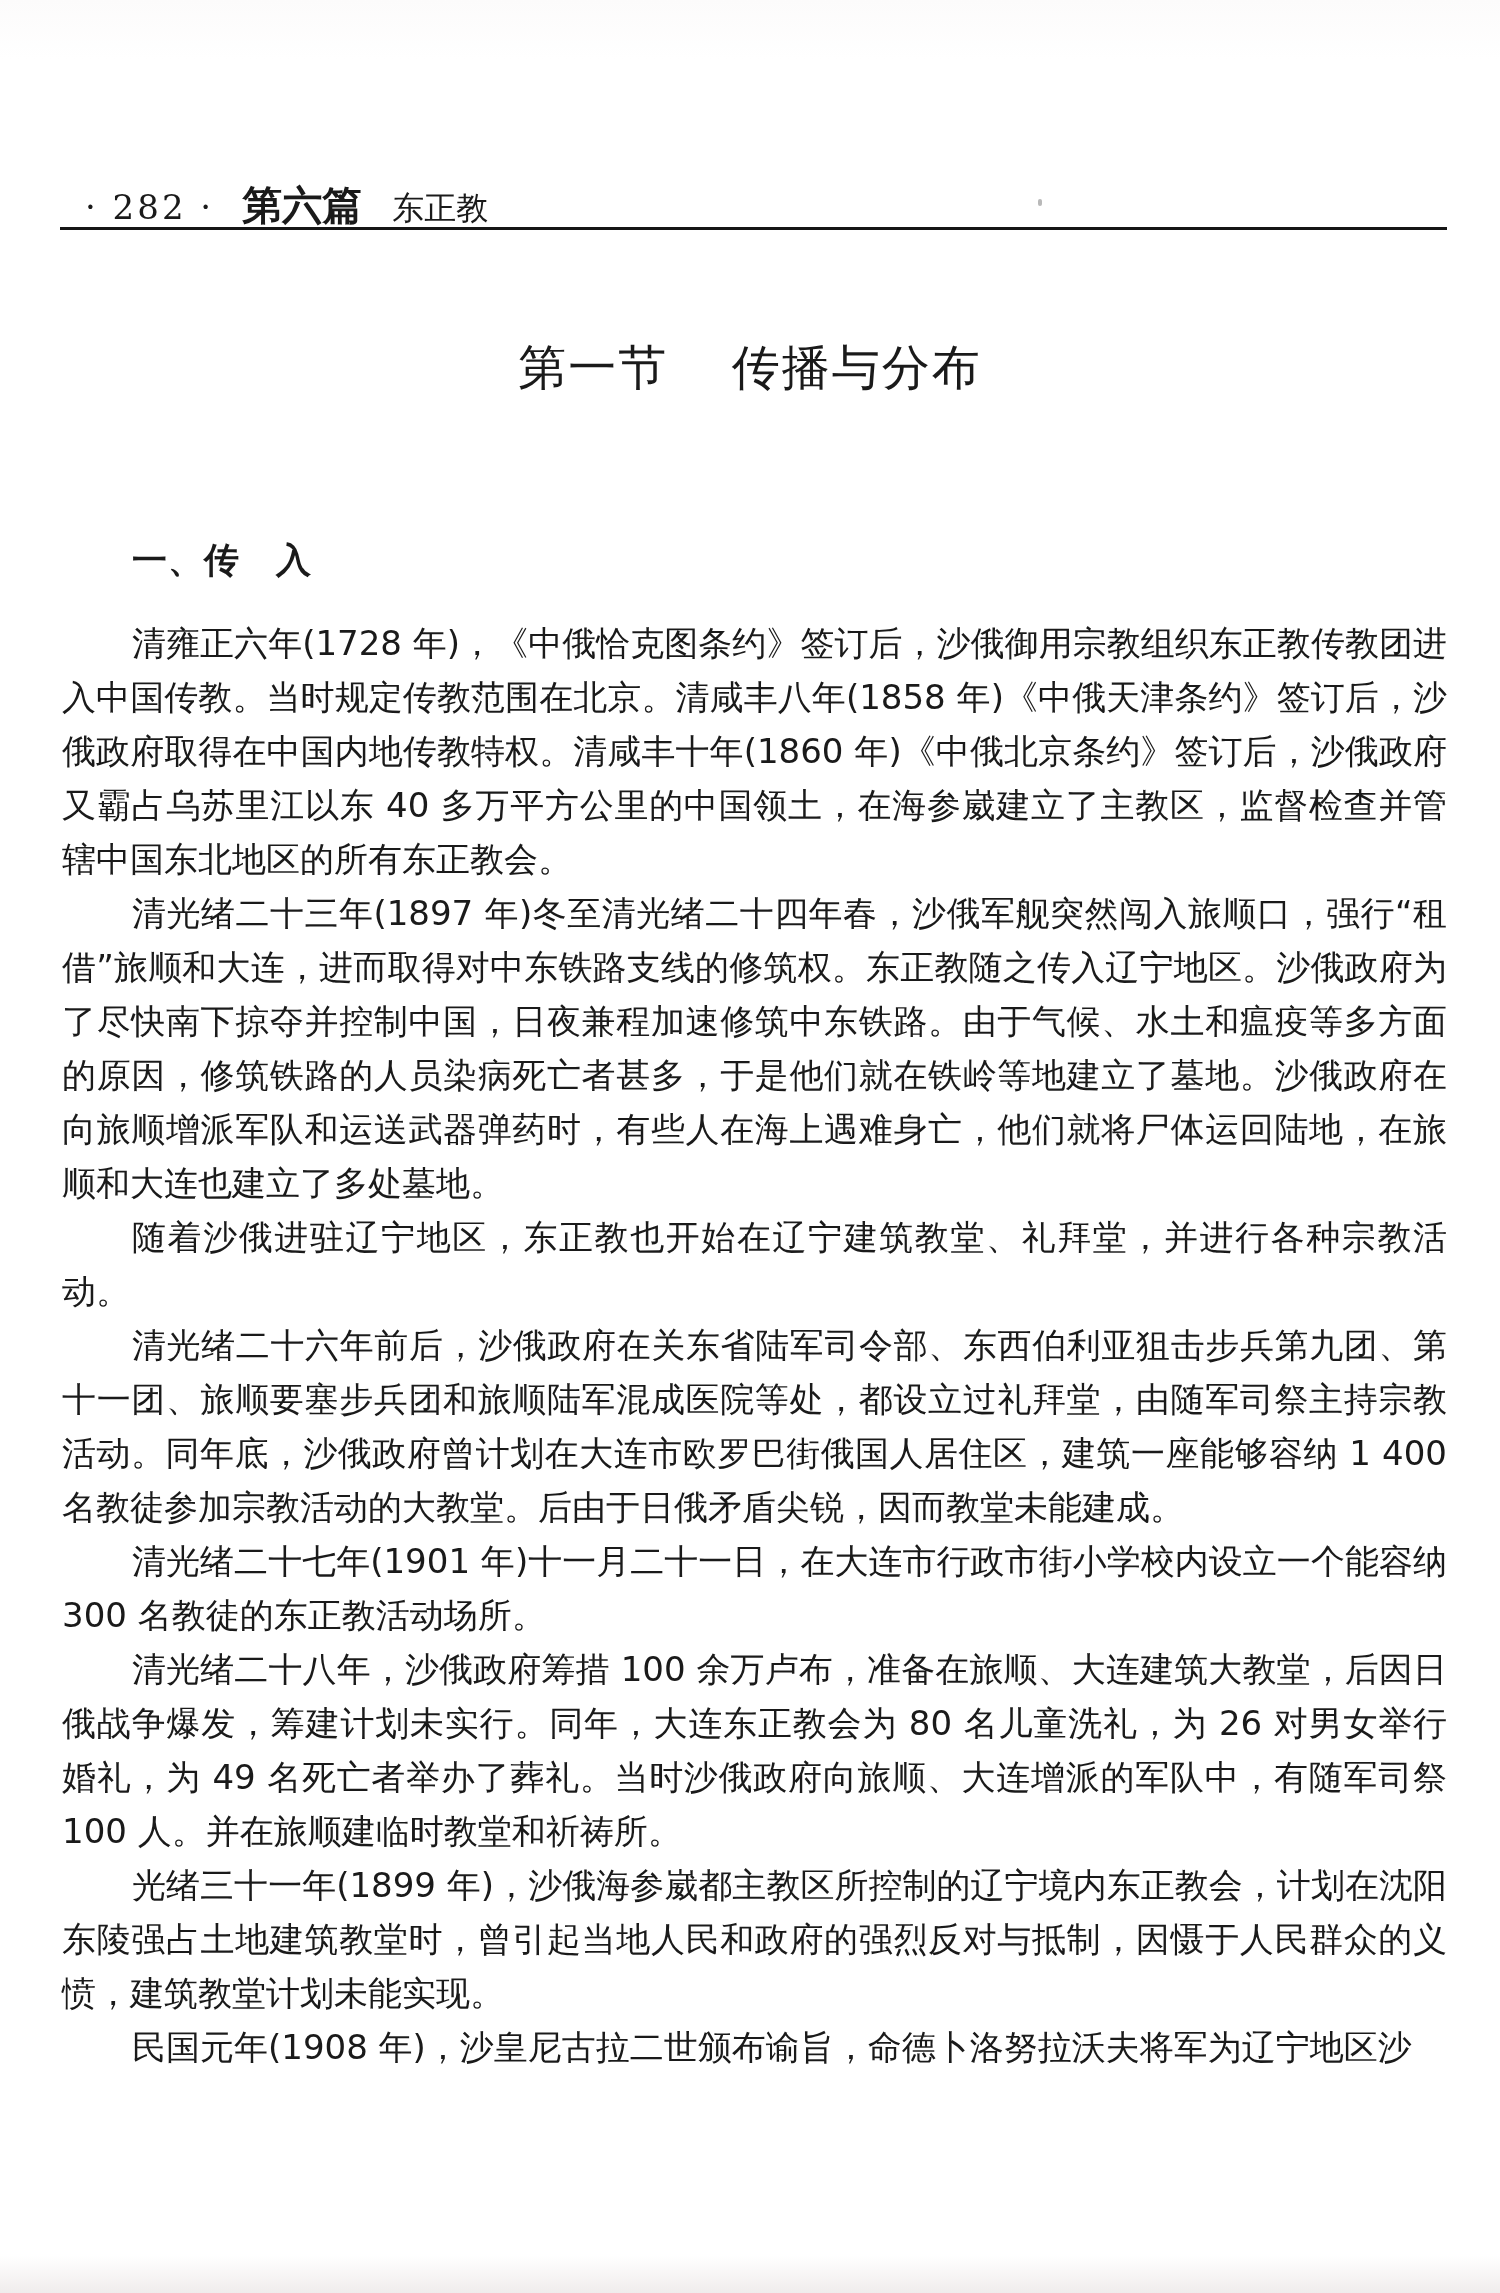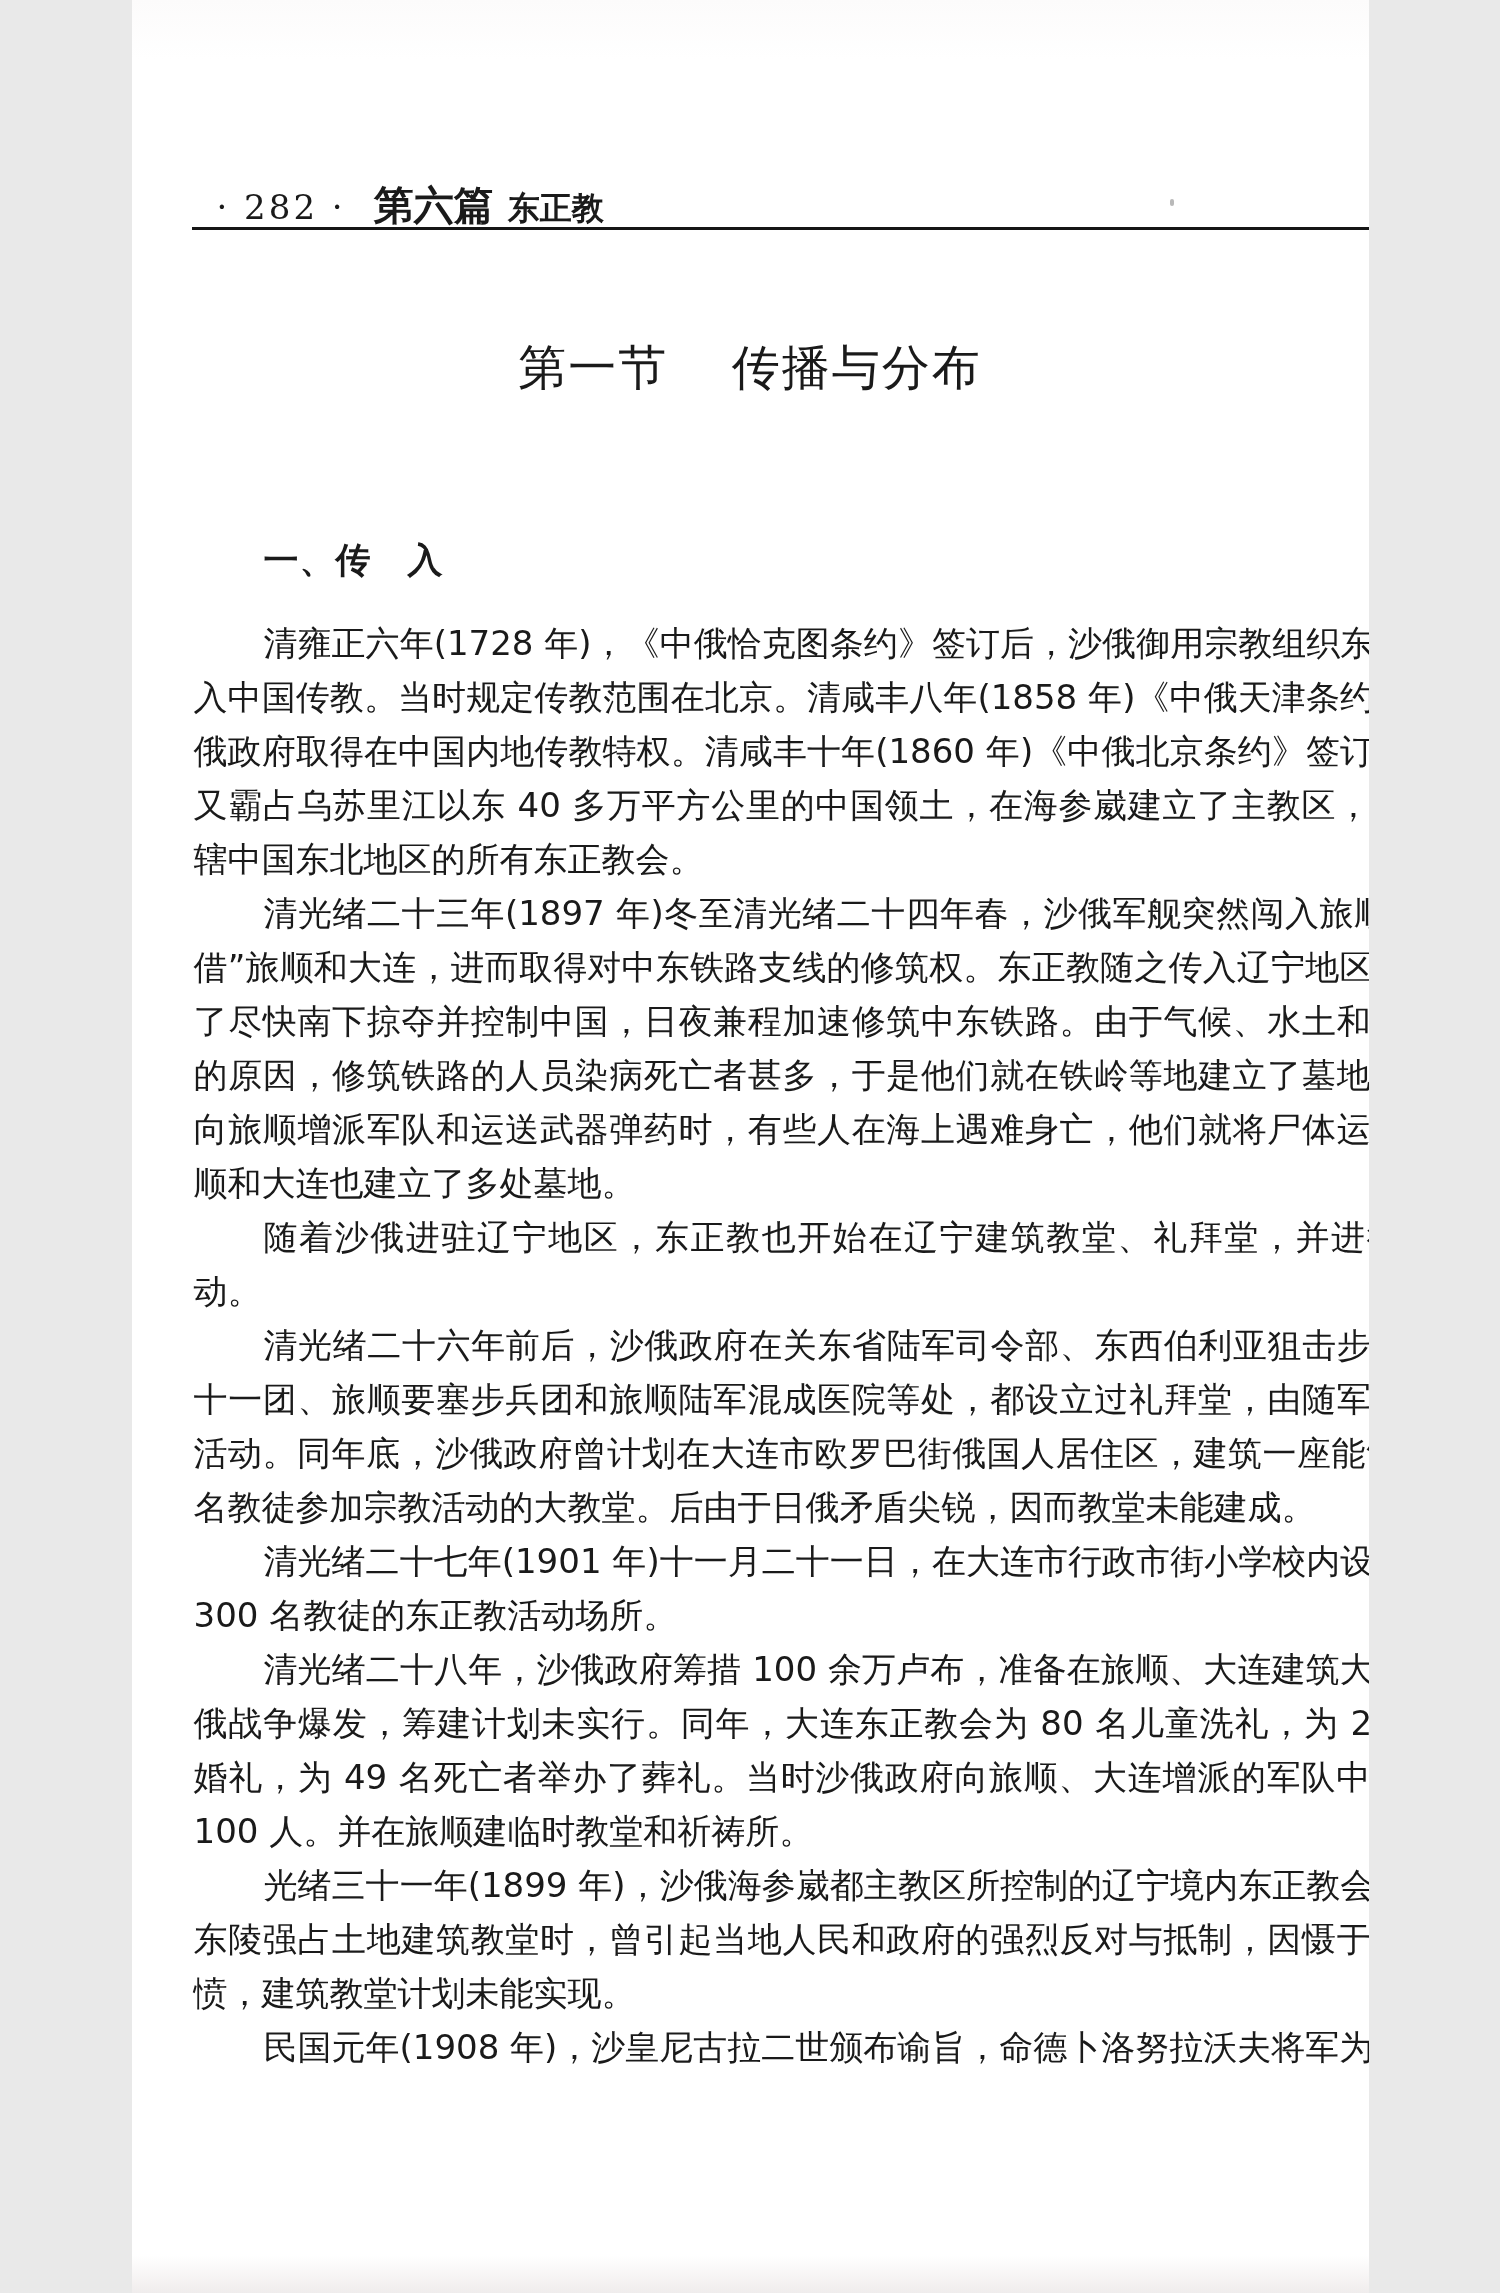--- a/index.html
+++ b/index.html
@@ -2,21 +2,21 @@
 <html><head>
 <meta charset="utf-8">
 <style>
   html, body {
     margin: 0;
     padding: 0;
     background: #e9e9e9;
   }
   .page {
     position: relative;
-    width: 1237px;
+    width: 1500px;
     height: 2293px;
     margin: 0 auto;
     background:
       linear-gradient(180deg, #fcfbfb 0px, #ffffff 60px, #ffffff 2255px, #f5f2f2 2281px, #efecec 2293px);
     color: #1a1a1a;
     font-family: "DejaVu Sans", sans-serif;
     overflow: hidden;
   }
   
   .running-header {
@@ -31,23 +31,23 @@
     font-family: "DejaVu Serif", "Liberation Serif", serif;
     font-size: 34px;
     letter-spacing: 3px;
   }
   .series-label {
     margin-left: 28px;
     font-size: 40px;
     font-weight: bold;
   }
   .series-subject {
-    margin-left: 14px;
+    margin-left: 30px;
     font-size: 32px;
-    font-weight: bold;
+    font-weight: normal;
   }
   .header-rule {
     position: absolute;
     left: 60px;
     top: 227px;
     width: 1387px;
     height: 3px;
     background: #161616;
   }
   

